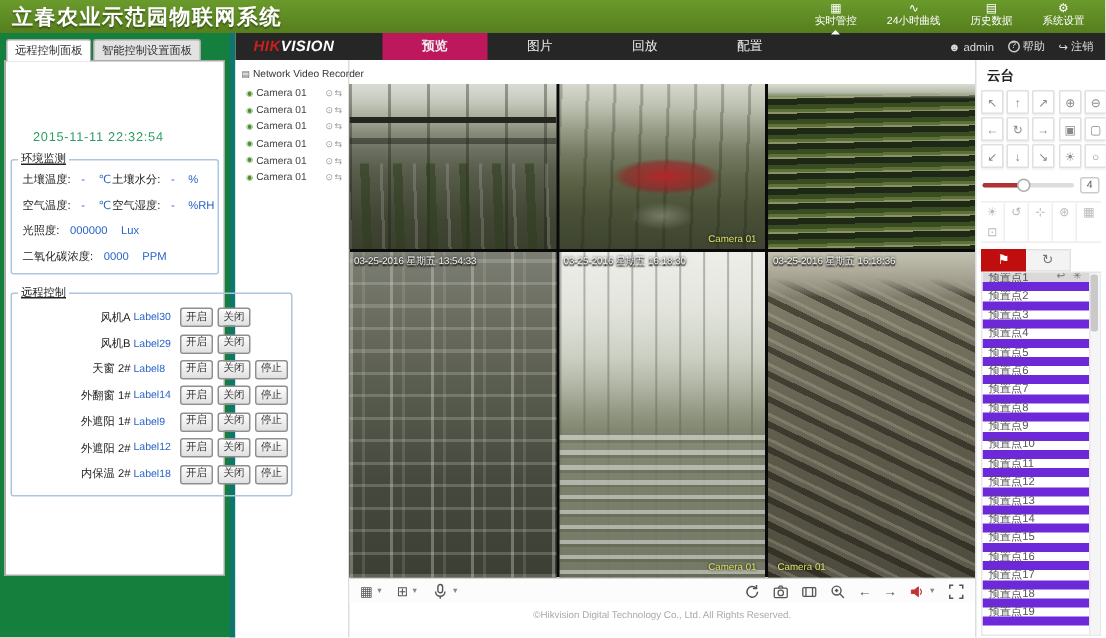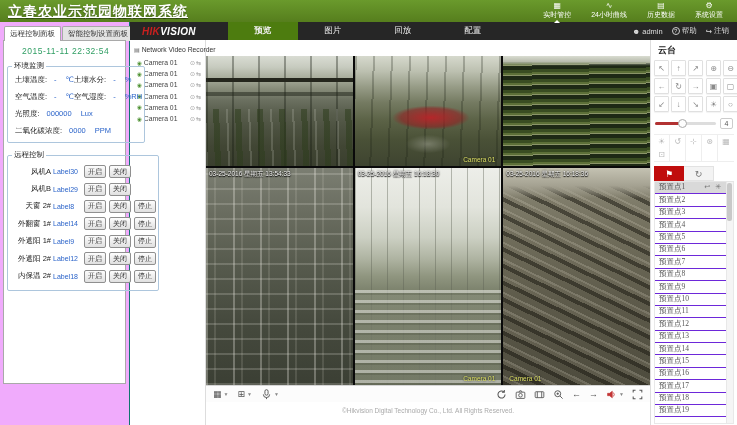--- a/index.html
+++ b/index.html
@@ -4,65 +4,65 @@
 <style>
   * { margin:0; padding:0; box-sizing:border-box; }
   html,body { width:737px; height:425px; overflow:hidden; background:#fff;
     font-family:"Liberation Sans","DejaVu Sans",sans-serif; }
   .page { width:737px; height:425px; position:relative; background:#fff; }
 
   
   .topbar { height:22px; background:linear-gradient(180deg,#6a9a2c,#567e1d);
     display:flex; align-items:center; padding:0 6px 0 8px; }
   .app-title { color:#fff; font-size:14px; font-weight:bold; letter-spacing:1px;
-    flex:1; text-shadow:0 1px 1px rgba(0,0,0,.35); line-height:22px;text-decoration:underline; }
+    flex:1; text-shadow:0 1px 1px rgba(0,0,0,.35); line-height:22px; }
   #topnav { display:flex; gap:16px; align-items:center; padding-right:6px; }
   .nav-item { position:relative; display:flex; flex-direction:column; align-items:center;
     color:#fff; cursor:pointer; padding:1px 2px 2px; }
   .nav-ico { font-size:8px; line-height:8px; }
   .nav-lbl { font-size:7px; line-height:8px; margin-top:1px; white-space:nowrap; }
   .nav-item.active::after { content:""; position:absolute; bottom:-2px; left:50%; margin-left:-3px;
     border-left:3px solid transparent; border-right:3px solid transparent; border-bottom:3px solid #fff; }
 
   .main { display:flex; height:403px; }
 
   
-  .left-panel { width:130px; background:#f0abfc; border-right:1px solid #0f766e; }
+  .left-panel { width:157px; background:#15803d; border-right:4px solid #0f766e; }
   #ltabs { display:flex; padding:4px 0 0 4px; }
   .ltab { font-size:7.5px; color:#333; background:#e3e3e3; border:1px solid #a9a9a9;
     border-bottom:none; border-radius:2px 2px 0 0; padding:2px 5px; margin-right:1px;
     margin-bottom:-1px; cursor:pointer; white-space:nowrap; }
   .ltab.active { background:#fff; z-index:2; position:relative; }
   .lbody { margin:0 3px; border:1px solid #a9a9a9; background:#fff; height:344px; position:relative; }
-  .time { color:#2f9e63; font-size:8.5px; padding:5px 0 4px 18px; letter-spacing:.5px; }
+  .time { color:#2f9e63; font-size:8.5px; padding:5px 0 4px 18px; letter-spacing:.5px;margin-top:40px; }
   fieldset { border:1px solid #adc6dd; border-radius:2px; margin:1px 3px 7px; padding:1px 2px 3px; }
-  legend { font-size:7.5px; color:#222; padding:0 2px; margin-left:2px; }
+  legend { font-size:7.5px; color:#222; padding:0 2px; margin-left:2px;text-decoration:underline; }
   #envrows { display:grid; grid-template-columns:1fr 1fr; row-gap:7px; padding:3px 0 3px 5px; }
   .env-row { font-size:7.5px; display:flex; align-items:baseline; white-space:nowrap; }
   .env-row.wide { grid-column:1 / 3; }
   .env-lbl { color:#222; }
   .env-val { color:#2a63c9; margin-left:7px; }
   .env-unit { color:#2a63c9; margin-left:9px; }
   #ctrlrows { padding:2px 0 2px 1px; }
   .ctrl-row { display:flex; align-items:center; height:17.4px; }
-  .dev-lbl { width:40px; text-align:right; font-size:7.5px; color:#222; white-space:nowrap; }
+  .dev-lbl { width:40px; text-align:right; font-size:7.5px; color:#222; white-space:nowrap;margin-left:36px; }
   .dev-tag { width:28px; margin-left:2px; font-size:7px; color:#2a63c9; white-space:nowrap; }
   .cbtn { width:22px; height:13px; margin-left:3px; font-size:7px; color:#333;
     background:linear-gradient(180deg,#fdfdfd,#e0e0e0); border:1px solid #8f8f8f;
     border-radius:2px; line-height:10px; cursor:pointer; font-family:inherit; }
 
   
   .hik { flex:1; display:flex; flex-direction:column; background:#fff; }
   .hikbar { height:18px; background:#262626; display:flex; align-items:center; color:#eee; }
   .hiklogo { margin-left:12px; font-style:italic; font-weight:bold; font-size:10px; letter-spacing:.3px; }
   .hik-red { color:#c9201f; } .hik-white { color:#fff; }
   #hiktabs { display:flex; margin-left:32px; height:100%; }
   .hiktab { width:70px; display:flex; align-items:center; justify-content:center;
     font-size:8.5px; color:#eee; cursor:pointer; }
-  .hiktab.active { background:#4d7c0f; font-weight:bold; }
+  .hiktab.active { background:#be185d; font-weight:bold; }
   .hikuser { margin-left:auto; display:flex; align-items:center; gap:9px; font-size:7.5px;
     margin-right:8px; color:#ddd; }
   .hikuser .grp { display:flex; align-items:center; gap:2px; cursor:pointer; }
   .q-ico { width:8px; height:8px; border:1px solid #ccc; border-radius:50%; font-size:6px;
     line-height:7px; text-align:center; display:inline-block; }
 
   .hikmain { flex:1; display:flex; }
   .tree { width:76px; border-right:1px solid #ddd; padding-top:4px; background:#fff; }
   .tree-root { display:flex; align-items:center; gap:2px; font-size:6.8px; color:#333;
     padding:2px 2px 4px 4px; white-space:nowrap; }
@@ -152,21 +152,21 @@
     color:#b8b8b8; font-size:8px; border-right:1px solid #eee; cursor:pointer; }
   .auxcell:last-child { border-right:none; }
   .ptabs { display:flex; margin:4px 3px 0; height:16px; border-bottom:1px solid #e5e5e5; }
   .ptab { width:30px; display:flex; align-items:center; justify-content:center; font-size:9px;
     cursor:pointer; }
   .ptab.preset { background:#c00d0d; color:#fff; }
   .ptab.patrol { background:#f3f3f3; color:#777; border:1px solid #e2e2e2; border-left:none; }
   #presets { flex:1; margin:0 3px 1px; border:1px solid #e8e8e8; border-top:none;
     position:relative; overflow:hidden; background:#fff; padding-right:7px; }
   .preset-row { height:12.4px; line-height:12.5px; font-size:7.5px; color:#555;
-    padding-left:4px; border-bottom:1px solid #6d28d9; display:flex; align-items:center; cursor:pointer;font-family:Liberation Serif, serif; }
+    padding-left:4px; border-bottom:6px solid #6d28d9; display:flex; align-items:center; cursor:pointer; }
   .preset-row.sel { background:#d9d9d9; }
   .preset-lbl { flex:1; white-space:nowrap; }
   .preset-ico { color:#777; font-size:7px; margin-right:5px; cursor:pointer; }
   .pscroll { position:absolute; right:0; top:0; bottom:0; width:7px; background:#f5f5f5;
     border-left:1px solid #e8e8e8; }
   .pthumb { position:absolute; right:1px; top:1px; width:5px; height:38px; background:#c9c9c9;
     border-radius:2px; cursor:pointer; }
 </style>
 </head>
 <body>

